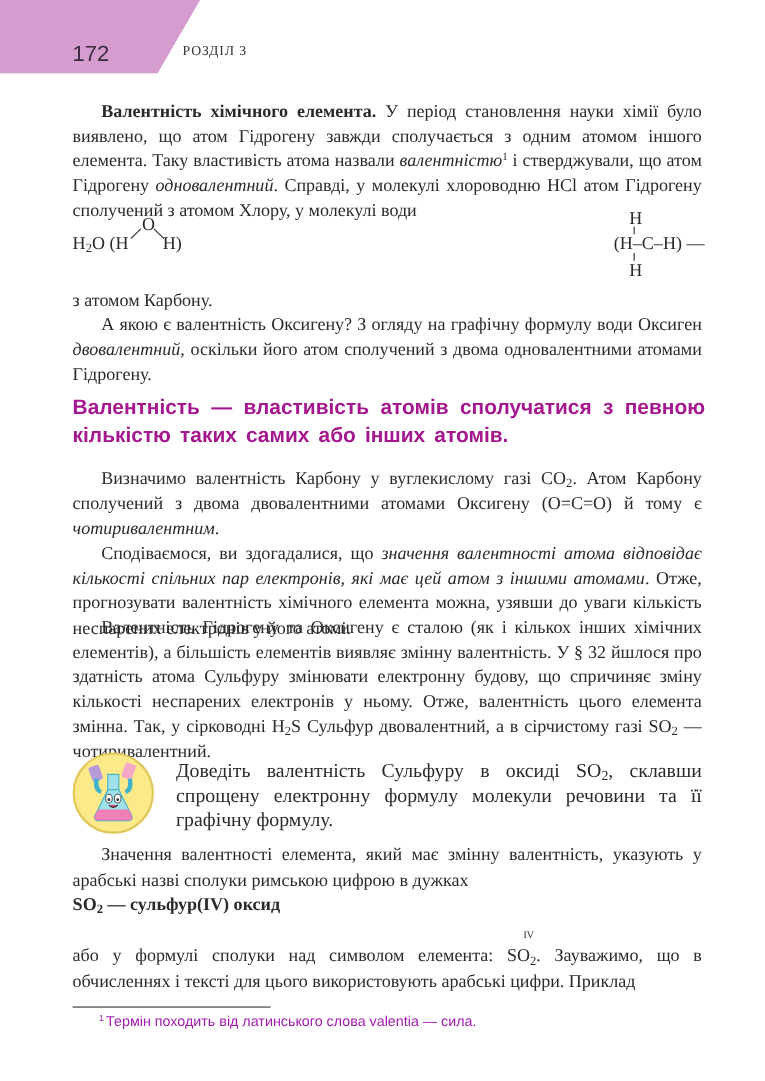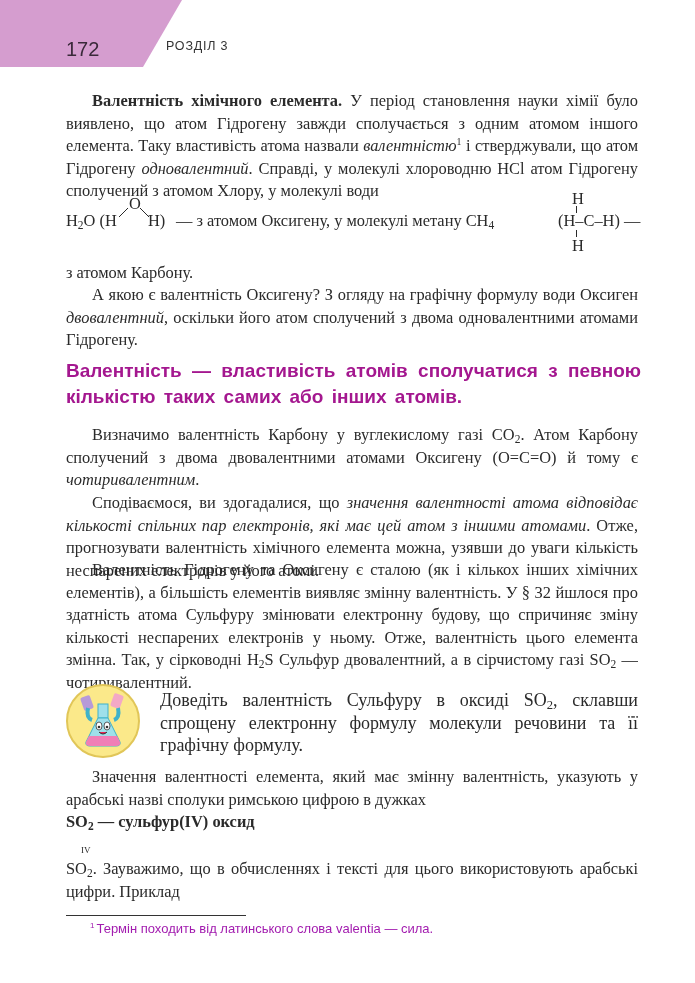--- a/index.html
+++ b/index.html
@@ -10,21 +10,21 @@
     position: absolute; left: 0; top: 0; width: 185px; height: 67px;
     background: #d59dcf;
     clip-path: polygon(0 0, 182px 0, 143px 67px, 0 67px);
   }
   .page-number {
     position: absolute; left: 66px; top: 38px;
     font-family: "Liberation Sans", sans-serif; font-size: 20px; color: #3a2a3a;
   }
   .section-label {
     position: absolute; left: 166px; top: 39px;
-    font-family: Liberation Sans, sans-serif; font-size: 12.5px; letter-spacing: 0.8px; color: #333;
+    font-family: Liberation Serif, serif; font-size: 12.5px; letter-spacing: 0.8px; color: #333;
   }
 
   .text {
     position: absolute; left: 66px; width: 572px;
     font-family: "Liberation Serif", "DejaVu Serif", serif;
     font-size: 16.4px; line-height: 22.6px; color: #2a2a2a;
     text-align: justify; hyphens: manual;
   }
   .indent { text-indent: 26px; }
   .text b { font-weight: bold; }
@@ -84,21 +84,20 @@
 <p class="text indent" style="top:90px;"><b>Валентність хімічного елемента.</b><span> У період становлення науки хімії було виявлено, що атом Гідрогену завжди сполучається з одним атомом іншого елемента. Таку властивість атома назвали </span><i>валентністю</i><sup>1</sup><span> і стверджували, що атом Гідрогену </span><i>одновалентний</i><span>. Справді, у молекулі хлороводню HCl атом Гідрогену сполучений з атомом Хлору, у молекулі води</span></p>
 
 <div class="formula-line">
   <span class="abs" style="left:0; top:19px;"><span>H</span><sub>2</sub><span>O</span> <span>(</span><span>H</span></span>
   <span class="abs" style="left:63px; top:2px;">O</span>
   <svg class="abs" style="left:50px; top:12px;" width="40" height="14">
     <line x1="3" y1="13" x2="12" y2="4" stroke="#2a2a2a" stroke-width="1"></line>
     <line x1="24" y1="4" x2="33" y2="13" stroke="#2a2a2a" stroke-width="1"></line>
   </svg>
   <span class="abs" style="left:82px; top:19px;">H)</span>
-  <span class="abs" style="left:110px; top:19px;"><span>— з атомом Оксигену, у молекулі метану CH</span><sub>4</sub></span>
   <span class="abs" style="left:492px; top:19px;">(H–C–H) —</span>
   <span class="abs" style="left:506px; top:-3px;">H</span>
   <span class="abs" style="left:510px; top:14px; width:1px; height:7px; background:#2a2a2a;"></span>
   <span class="abs" style="left:510px; top:38px; width:1px; height:7px; background:#2a2a2a;"></span>
   <span class="abs" style="left:506px; top:44px;">H</span>
 </div>
 
 <p class="text" style="top:262px;">з атомом Карбону.</p>
 
 <p class="text indent" style="top:284px;"><span>А якою є валентність Оксигену? З огляду на графічну формулу води Оксиген </span><i>двовалентний</i><span>, оскільки його атом сполучений з двома одновалентними атомами Гідрогену.</span></p>
@@ -126,16 +125,16 @@
     <circle cx="39" cy="41" r="1.3" fill="#333"></circle>
     <path d="M31 46 Q35 50 39 46" stroke="#333" stroke-width="1" fill="#e25"></path>
   </svg>
 </div>
 <p class="task-text"><span>Доведіть валентність Сульфуру в оксиді SO</span><sub>2</sub><span>, склавши спрощену електронну формулу молекули речовини та її графічну формулу.</span></p>
 
 <p class="text indent" style="top:766px;">Значення валентності елемента, який має змінну валентність, указують у арабські назві сполуки римською цифрою в дужках</p>
 
 <div class="center-formula"><span>SO</span><sub>2</sub><span> — сульфур(IV) оксид</span></div>
 
-<p class="text" style="top:858px;"><span class="so2-marked"><span class="roman-over">IV</span><span>SO</span></span><sub>2</sub><span>. Зауважимо, що в обчисленнях і тексті для цього використовують арабські цифри. Приклад</span></p>
+<p class="text" style="top:858px;"><span>або у формулі сполуки над символом елемента: </span><span class="so2-marked"><span class="roman-over">IV</span><span>SO</span></span><sub>2</sub><span>. Зауважимо, що в обчисленнях і тексті для цього використовують арабські цифри. Приклад</span></p>
 
 <div class="footnote-rule"></div>
 <div class="footnote"><sup>1</sup><span>Термін походить від латинського слова valentia — сила.</span></div>
 
 </body></html>

